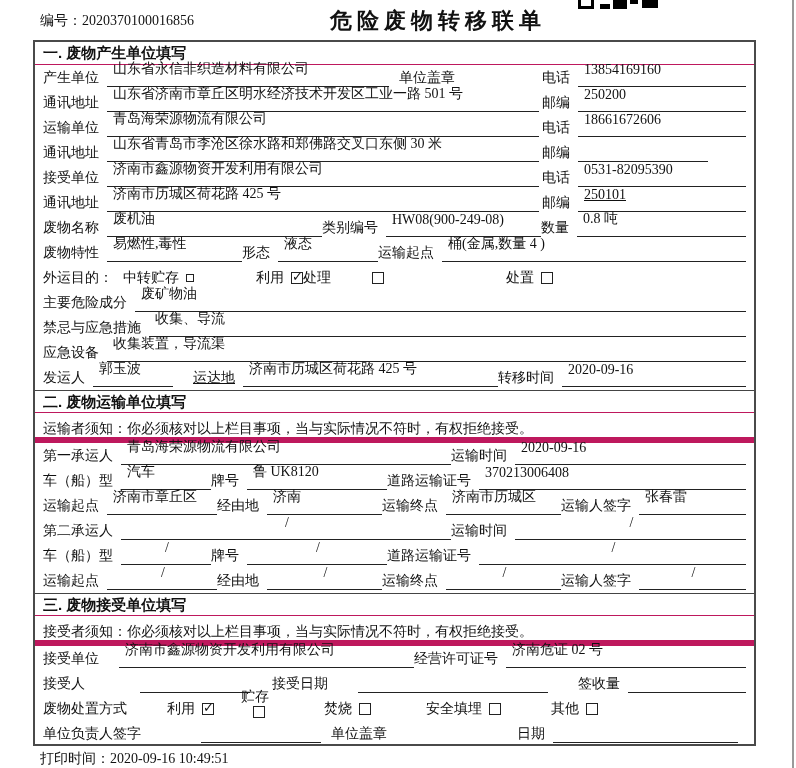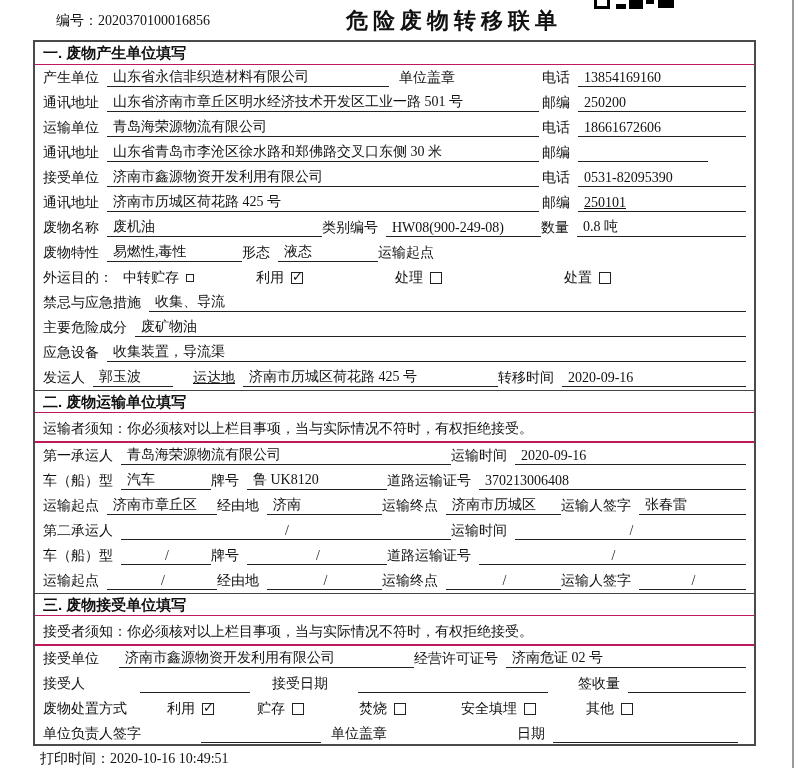--- a/index.html
+++ b/index.html
@@ -7,21 +7,21 @@
   body {
     width:796px; height:768px; position:relative; overflow:hidden;
     font-family:"Liberation Serif","DejaVu Serif",serif;
     color:#111;
   }
   .page-edge {
     position:absolute; top:0; right:2px; width:2px; height:768px;
     background:#9a9a9a;
   }
   
-  .doc-header { position:absolute; top:0; left:16px; width:756px; height:40px; }
+  .doc-header { position:absolute; top:0; left:0; width:756px; height:40px; }
   .serial {
     position:absolute; left:40px; top:12px; font-size:14px; white-space:nowrap;
   }
   .doc-title {
     position:absolute; left:330px; top:6px; font-size:22px; font-weight:bold;
     letter-spacing:5px; white-space:nowrap;
     font-family:"Liberation Sans","DejaVu Sans",sans-serif;
   }
   .qr-fragment { position:absolute; left:578px; top:0; height:10px; display:flex; align-items:flex-start; }
   .qr-fragment .q1 { width:16px; height:9px; border:3px solid #000; border-top:none; }
@@ -35,31 +35,31 @@
     border:2px solid #4a4a4a; background:#fff;
   }
   .sec-header {
     height:23px; padding:2px 8px 0 8px; font-size:15px; font-weight:bold;
     font-family:"Liberation Sans","DejaVu Sans",sans-serif;
     border-bottom:1px solid #be185d; white-space:nowrap;
   }
   .section + .section .sec-header { border-top:1px solid #444; }
   .sec-note {
     height:30px; padding:7px 8px 0 8px; font-size:14px; white-space:nowrap;
-    border-bottom:2px solid #be185d;
+    border-bottom:6px solid #be185d;
   }
   .row {
     height:25px; display:flex; align-items:flex-end;
     padding:0 8px 3px 8px; white-space:nowrap;
   }
   .lbl { font-size:14px; flex:0 0 auto; }
   .val {
     font-size:14px; flex:0 0 auto; margin-left:8px;
     border-bottom:1px solid #222; min-height:17px;
-    padding:0 4px 0 6px; overflow:visible;
+    padding:0 4px 8px 6px; overflow:visible;
   }
   .val.grow { flex:1 1 auto; }
   .val.center { text-align:center; }
   .gap { flex:0 0 auto; }
   .gap.grow { flex:1 1 auto; }
   .chk { flex:0 0 auto; display:flex; align-items:center; font-size:14px; }
   .chk .box {
     width:12px; height:12px; border:1px solid #222; margin-left:7px;
     position:relative; display:inline-block; background:#fff;
   }
@@ -144,49 +144,50 @@
         <span class="val" style="width: 155px;">HW08(900-249-08)</span>
         <span class="lbl">数量</span>
         <span class="val grow">0.8 吨</span>
       </div>
       <div class="row">
         <span class="lbl">废物特性</span>
         <span class="val" style="width: 135px;">易燃性,毒性</span>
         <span class="lbl">形态</span>
         <span class="val" style="width: 100px;">液态</span>
         <span class="lbl">运输起点</span>
+        <span class="val grow">桶(金属,数量  4 )</span>
       </div>
       <div class="row">
         <span class="lbl">外运目的：</span>
         <span class="chk" style="margin-left: 10px;">
           <span class="chk-t">中转贮存</span>
           <span class="box small"></span>
         </span>
         <span class="chk" style="margin-left: 62px;">
           <span class="chk-t">利用</span>
           <span class="box">
             <span class="mark">✓</span>
           </span>
         </span>
-        <span class="chk" style="margin-left: 92px;">
+        <span class="chk" style=" gap: 34px;">
           <span class="chk-t">处理</span>
           <span class="box"></span>
         </span>
         <span class="chk" style="margin-left: 122px;">
           <span class="chk-t">处置</span>
           <span class="box"></span>
         </span>
       </div>
       <div class="row">
+        <span class="lbl">主要危险成分</span>
+        <span class="val grow">废矿物油</span>
+      </div>
+      <div class="row">
         <span class="lbl">禁忌与应急措施</span>
         <span class="val grow">收集、导流</span>
-      </div>
-      <div class="row">
-        <span class="lbl">主要危险成分</span>
-        <span class="val grow">废矿物油</span>
       </div>
       <div class="row">
         <span class="lbl">应急设备</span>
         <span class="val grow">收集装置，导流渠</span>
       </div>
       <div class="row">
         <span class="lbl">发运人</span>
         <span class="val" style="width: 80px; margin-top: 9px;">郭玉波</span>
         <span class="lbl" style="margin-left: 20px; text-decoration: underline;">运达地</span>
         <span class="val" style="width: 255px;">济南市历城区荷花路 425 号</span>
@@ -264,21 +265,21 @@
         <span class="val grow"></span>
       </div>
       <div class="row">
         <span class="lbl">废物处置方式</span>
         <span class="chk" style="margin-left: 40px;">
           <span class="chk-t">利用</span>
           <span class="box">
             <span class="mark">✓</span>
           </span>
         </span>
-        <span class="chk" style="margin-left: 43px;">
+        <span class="chk" style="margin-left: 27px; flex-direction: column;">
           <span class="chk-t">贮存</span>
           <span class="box"></span>
         </span>
         <span class="chk" style="margin-left: 55px;">
           <span class="chk-t">焚烧</span>
           <span class="box"></span>
         </span>
         <span class="chk" style="margin-left: 55px;">
           <span class="chk-t">安全填埋</span>
           <span class="box"></span>
@@ -291,13 +292,13 @@
       <div class="row">
         <span class="lbl">单位负责人签字</span>
         <span class="val" style="width: 120px; margin-left: 60px;"></span>
         <span class="lbl" style="margin-left: 10px;">单位盖章</span>
         <span class="lbl" style="margin-left: 130px;">日期</span>
         <span class="val" style="width: 185px;"></span>
       </div>
     </div>
   </div>
 
-<div class="print-time"><span>打印时间：</span><span>2020-10-16 10:49:51</span></div>
+<div class="print-time"><span>打印时间：</span><span>2020-09-16 10:49:51</span></div>
 
 </body></html>

